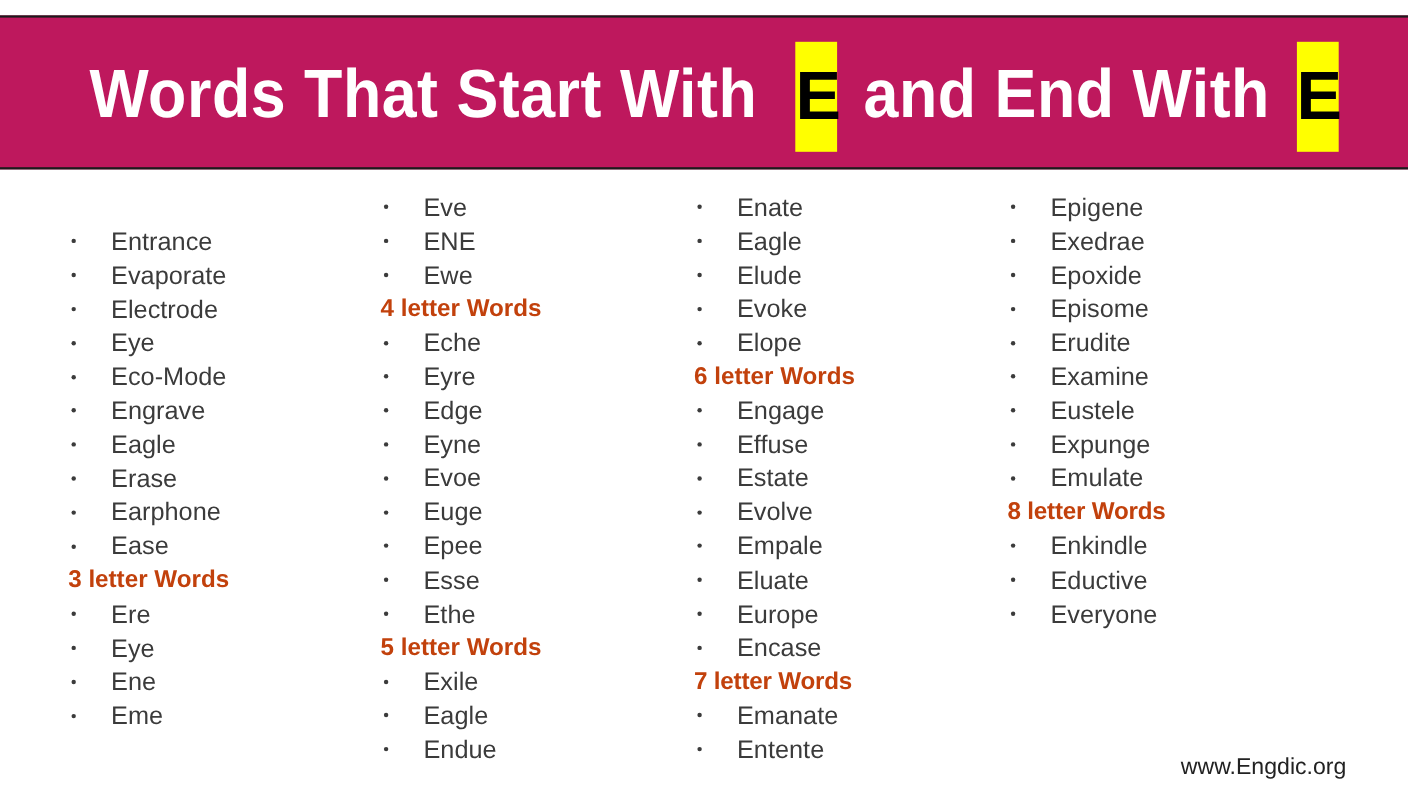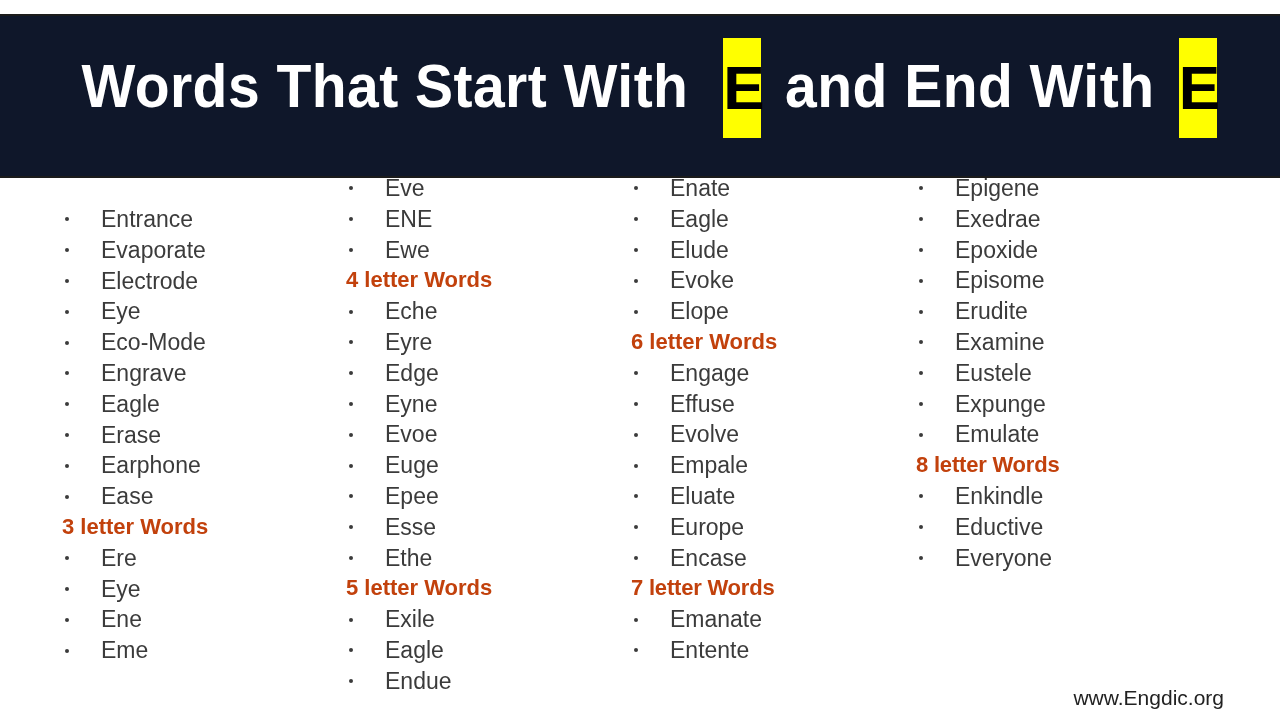--- a/index.html
+++ b/index.html
@@ -14,22 +14,22 @@
     overflow: hidden;
     position: relative;
   }
 
   
   #header-banner {
     position: absolute;
     left: 0px;
     top: 14px;
     width: 1280px;
-    height: 164px;
-    background: #0f172a;
+    height: 140px;
+    background: #be185d;
     border-top: 2px solid #1b1b1b;
     border-bottom: 2px solid #1b1b1b;
     box-sizing: border-box;
   }
   #header-title {
     position: absolute;
     left: 0;
     top: 0;
     width: 1280px;
     height: 140px;
@@ -191,20 +191,21 @@
   <div class="word-column" id="column-3">
       <ul class="col-list">
         <li class="word-item"><span class="bullet-dot"></span><span>Enate</span></li>
         <li class="word-item"><span class="bullet-dot"></span><span>Eagle</span></li>
         <li class="word-item"><span class="bullet-dot"></span><span>Elude</span></li>
         <li class="word-item"><span class="bullet-dot"></span><span>Evoke</span></li>
         <li class="word-item"><span class="bullet-dot"></span><span>Elope</span></li>
         <li class="group-heading">6 letter Words</li>
         <li class="word-item"><span class="bullet-dot"></span><span>Engage</span></li>
         <li class="word-item"><span class="bullet-dot"></span><span>Effuse</span></li>
+        <li class="word-item"><span class="bullet-dot"></span><span>Estate</span></li>
         <li class="word-item"><span class="bullet-dot"></span><span>Evolve</span></li>
         <li class="word-item"><span class="bullet-dot"></span><span>Empale</span></li>
         <li class="word-item"><span class="bullet-dot"></span><span>Eluate</span></li>
         <li class="word-item"><span class="bullet-dot"></span><span>Europe</span></li>
         <li class="word-item"><span class="bullet-dot"></span><span>Encase</span></li>
         <li class="group-heading narrow">7 letter Words</li>
         <li class="word-item"><span class="bullet-dot"></span><span>Emanate</span></li>
         <li class="word-item"><span class="bullet-dot"></span><span>Entente</span></li>
       </ul>
     </div>

